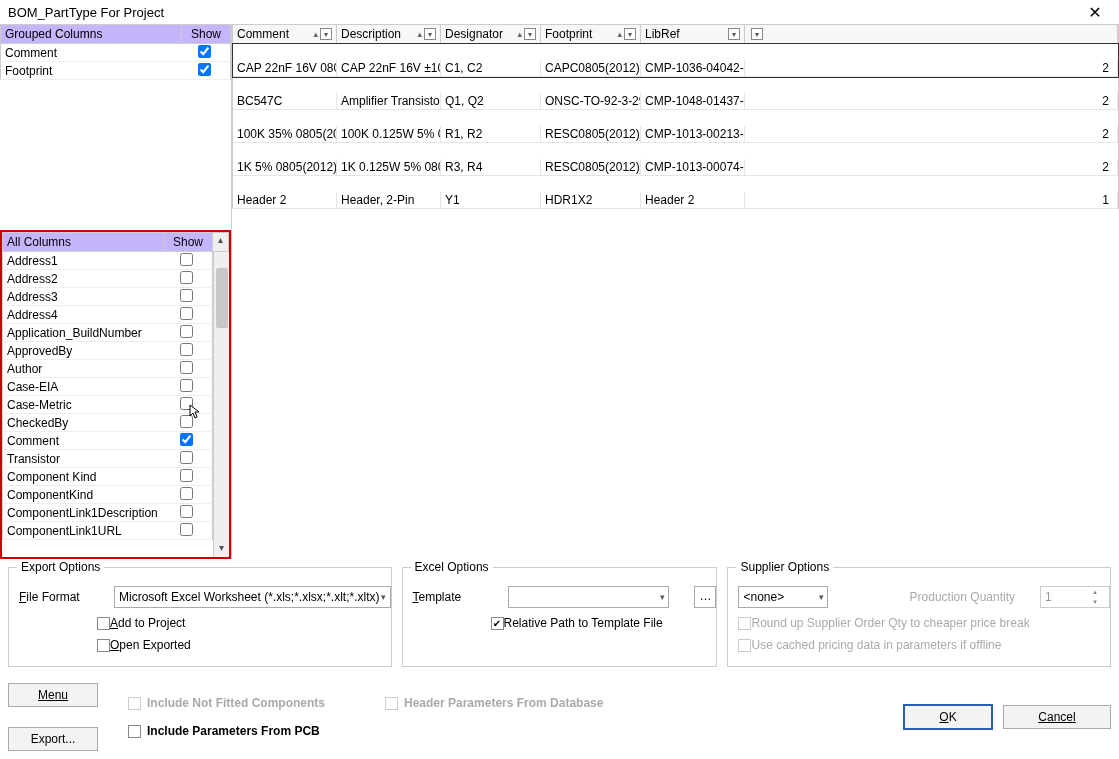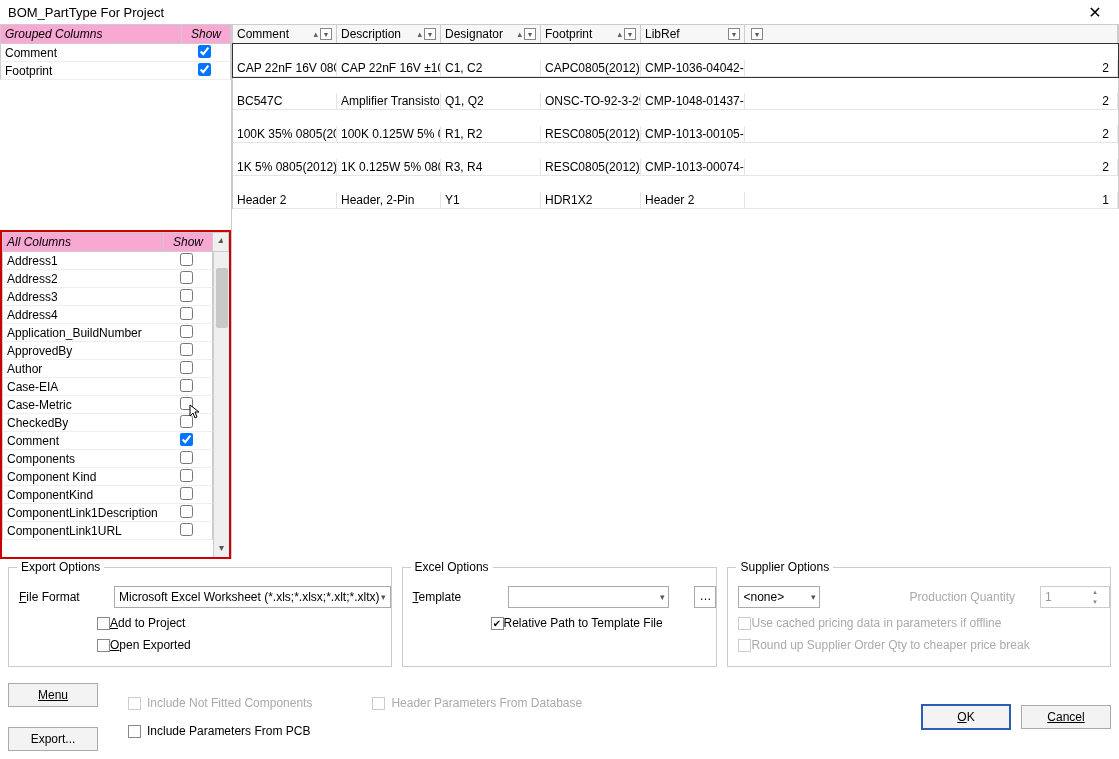--- a/index.html
+++ b/index.html
@@ -3,21 +3,21 @@
 <meta charset="utf-8">
 <style>
 * { box-sizing: border-box; font-family: "Segoe UI", Tahoma, sans-serif; font-size: 12px; }
 body { margin: 0; background: #fff; color: #000; }
 .window { width: 1119px; height: 759px; display: flex; flex-direction: column; }
 .titlebar { display: flex; align-items: center; padding: 4px 8px; height: 24px; }
 .titlebar .title { flex: 1; font-size: 13px; }
 .titlebar .close { width: 32px; text-align: center; cursor: pointer; font-size: 16px; }
 .main { display: flex; flex: 1; overflow: hidden; }
 .left-col { width: 232px; display: flex; flex-direction: column; border-right: 1px solid #ccc; }
-.panel-head { display: flex; border: 1px solid #ccc; background: #f9a8d4; font-style: italic; }
+.panel-head { display: flex; border: 1px solid #ccc; background: #c4b5fd; }
 .panel-head .h1 { flex: 1; padding: 2px 4px; border-right: 1px solid #ccc; }
 .panel-head .h2 { width: 48px; text-align: center; padding: 2px 2px; }
 .panel-head .scrollgap { width: 16px; background: #efefef; border-left: 1px solid #ccc; }
 .grouped-panel { }
 .grouped-row { display: flex; align-items: center; border-left: 1px solid #ccc; border-right: 1px solid #ccc; border-bottom: 1px solid #eee; padding: 0 4px; height: 18px; }
 .grouped-row .label { flex: 1; }
 .grouped-row .chk { width: 44px; text-align: center; }
 .all-cols-panel { margin-top: 150px; border: 2px solid #c00; position: relative; flex: 1; display: flex; flex-direction: column; overflow: hidden; }
 .all-cols-body { flex: 1; overflow: hidden; position: relative; display: flex; }
 .all-cols-list { flex: 1; overflow: hidden; }
@@ -148,21 +148,21 @@
               </div>
               <div class="all-row">
                 <span class="label">CheckedBy</span>
                 <span class="chk"><input type="checkbox" style=""></span>
               </div>
               <div class="all-row">
                 <span class="label">Comment</span>
                 <span class="chk"><input type="checkbox" checked="" style=""></span>
               </div>
               <div class="all-row">
-                <span class="label">Components</span>
+                <span class="label">Transistor</span>
                 <span class="chk"><input type="checkbox" style=""></span>
               </div>
               <div class="all-row">
                 <span class="label">Component Kind</span>
                 <span class="chk"><input type="checkbox" style=""></span>
               </div>
               <div class="all-row">
                 <span class="label">ComponentKind</span>
                 <span class="chk"><input type="checkbox" style=""></span>
               </div>
@@ -231,21 +231,21 @@
     <div class="gc c-desig">Q1, Q2</div>
     <div class="gc c-foot">ONSC-TO-92-3-29</div>
     <div class="gc c-lib">CMP-1048-01437-</div>
     <div class="gc c-qty qty">2</div>
           </div>
           <div class="grid-row">
     <div class="gc c-comment">100K 35% 0805(201</div>
     <div class="gc c-desc">100K 0.125W 5% 0</div>
     <div class="gc c-desig">R1, R2</div>
     <div class="gc c-foot">RESC0805(2012)_N</div>
-    <div class="gc c-lib">CMP-1013-00105-</div>
+    <div class="gc c-lib">CMP-1013-00213-</div>
     <div class="gc c-qty qty">2</div>
           </div>
           <div class="grid-row">
     <div class="gc c-comment">1K 5% 0805(2012)</div>
     <div class="gc c-desc">1K 0.125W 5% 080</div>
     <div class="gc c-desig">R3, R4</div>
     <div class="gc c-foot">RESC0805(2012)_N</div>
     <div class="gc c-lib">CMP-1013-00074-</div>
     <div class="gc c-qty qty">2</div>
           </div>
@@ -293,61 +293,61 @@
       </div>
       <div class="chkline">
         <span class="chkbox checked"></span>
         <span>Relative Path to Template File</span>
       </div>
     </div>
 
     <div class="fieldset supplier-opts">
       <div class="legend">Supplier Options</div>
       <div class="frow">
-        <div class="combo" style="width:82px;flex:none;">
+        <div class="combo" style="width:90px;flex:none;">
           <span class="ctxt">&lt;none&gt;</span>
           <span class="carrow">▾</span>
         </div>
         <div style="flex:1;text-align:right;" class="disabled-text">Production Quantity</div>
         <div class="spin">
           <input value="1" style="">
           <div class="spbtns">
               <div>▴</div>
               <div>▾</div>
             </div>
         </div>
       </div>
       <div class="chkline noind">
         <span class="chkbox disabled"></span>
-        <span class="disabled-text">Use cached pricing data in parameters if offline</span>
+        <span class="disabled-text">Round up Supplier Order Qty to cheaper price break</span>
       </div>
       <div class="chkline noind">
         <span class="chkbox disabled"></span>
-        <span class="disabled-text">Round up Supplier Order Qty to cheaper price break</span>
+        <span class="disabled-text">Use cached pricing data in parameters if offline</span>
       </div>
     </div>
   </div>
 
   <div class="footer">
     <div style="display:flex;flex-direction:column;gap:20px;">
       <div class="btn" style="width:90px;"><u>Menu</u></div>
       <div class="btn" style="width:90px;">Export...</div>
     </div>
-    <div style="flex:1;display:flex;flex-direction:column;gap:14px;padding-left:20px;">
+    <div style="flex:1;display:flex;flex-direction:column;gap:14px;padding-left:20px;font-weight:bold;">
       <div style="display:flex;gap:60px;">
         <div style="display:flex;align-items:center;gap:6px;">
           <span class="chkbox disabled"></span>
           <span class="disabled-text">Include Not Fitted Components</span>
         </div>
         <div style="display:flex;align-items:center;gap:6px;">
           <span class="chkbox disabled"></span>
           <span class="disabled-text">Header Parameters From Database</span>
         </div>
       </div>
       <div style="display:flex;align-items:center;gap:6px;">
         <span class="chkbox"></span>
         <span>Include Parameters From PCB</span>
       </div>
     </div>
     <div class="btn primary" style="width:90px;"><u>O</u>K</div>
-    <div class="btn" style="width:90px;text-decoration:underline;">Cancel</div>
+    <div class="btn" style="width:108px;text-decoration:underline;">Cancel</div>
   </div>
 </div>
 
 </body></html>

